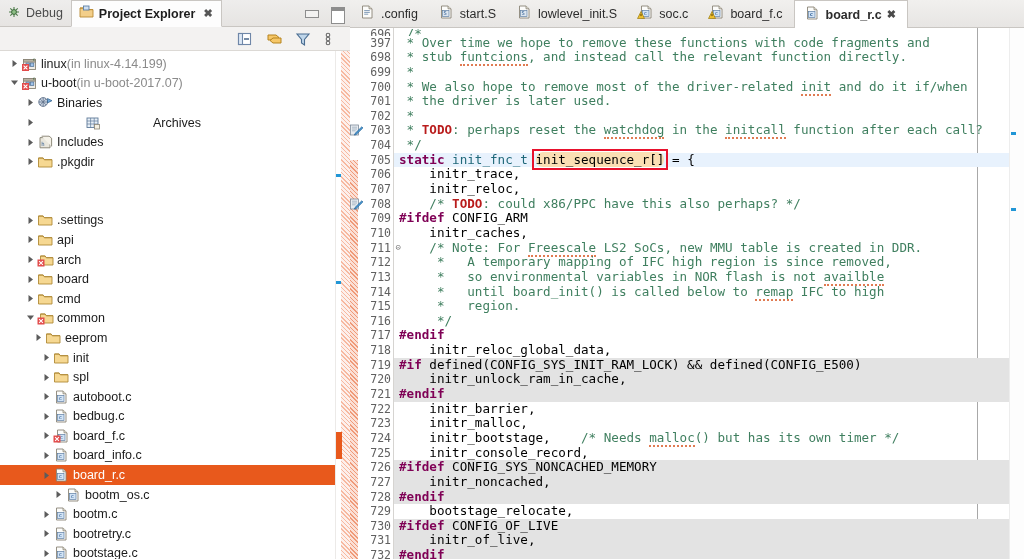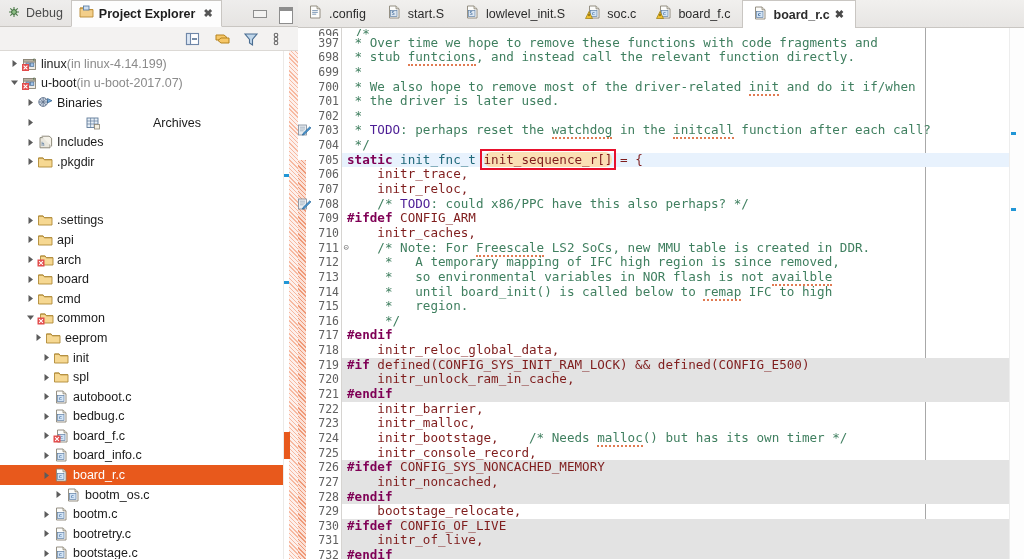--- a/index.html
+++ b/index.html
@@ -9,21 +9,21 @@
     overflow: hidden;
     background: #f0f0ef;
     font-family: "Liberation Sans", sans-serif;
     font-size: 12px;
     color: #1a1a1a;
   }
   #app { position: relative; width: 1024px; height: 559px; display: flex; }
 
   
   #left-panel {
-    width: 298px; height: 559px;
+    width: 350px; height: 559px;
     position: relative;
     background: #f3f2f1;
     display: flex; flex-direction: column;
   }
   .viewtabs {
     height: 27px;
     background: linear-gradient(#eeedec, #e6e4e2);
     display: flex; align-items: stretch;
     position: relative;
     border-bottom: 1px solid #c9c6c2;
@@ -198,22 +198,22 @@
     color: #1f1f1f;
     position: relative;
   }
   .cline.inactive-blk { background: #e3e3e3; }
   .cline.curline { background: #e8f2fd; }
 
   .k  { color: #7f0055; font-weight: bold; }   
   .pp { color: #7f0055; font-weight: bold; }   
   .cm { color: #3f7f5f; }                       
   .ty { color: #20697a; }                       
-  .tk { color: #4c1d95; font-weight: normal; }    
-  .sp { color: #7f1d1d; border-radius: 7px; }
+  .tk { color: #b91c1c; font-weight: bold; }    
+  .sp { color: #000000; border-radius: 7px; }
   .spell { border-bottom: 2px dotted #e07b52; }
 
   #hl-box {
     position: absolute;
     border: 2px solid #e8112d;
     pointer-events: none;
     z-index: 5;
   }
   .occ { background: #fbdfb4; }
 

